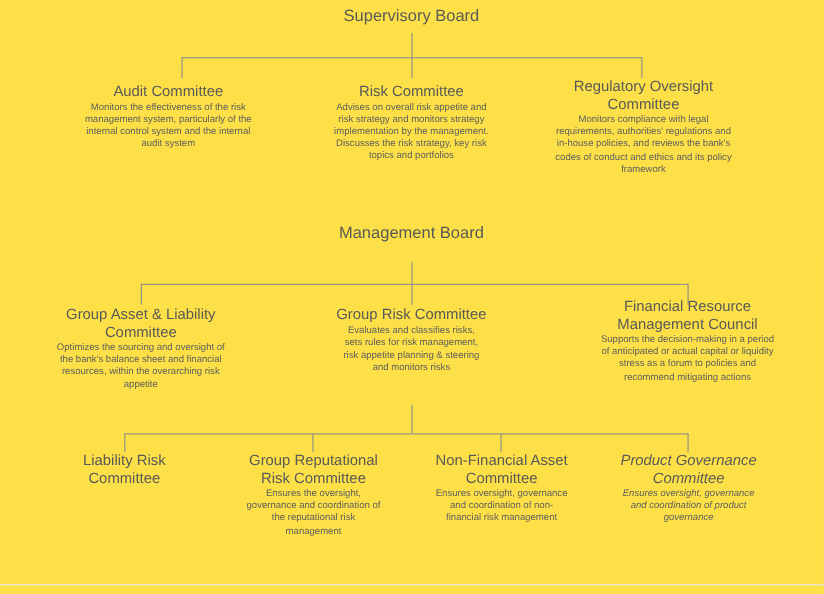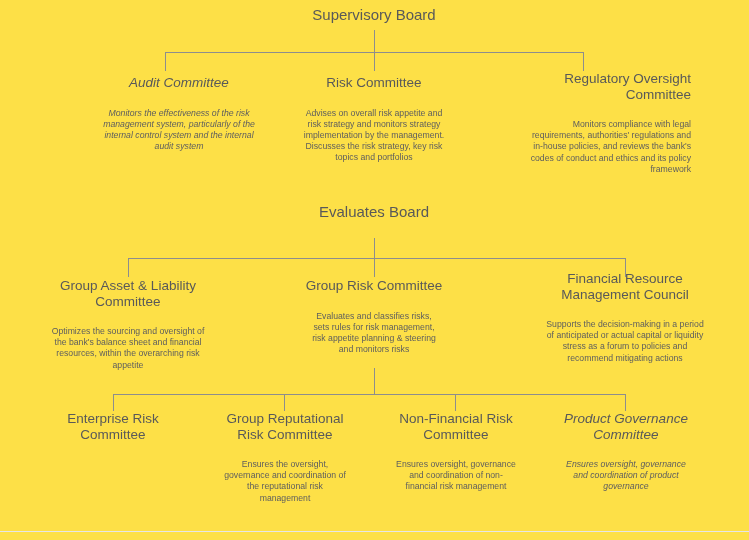--- a/index.html
+++ b/index.html
@@ -31,21 +31,21 @@
     white-space: pre-line;
   }
   .node-title.big {
     font-size: 14.5px;
     line-height: 17px;
   }
   .node-sub {
     font-size: 8.7px;
     line-height: 11.2px;
     color: #5e5e5e;
-    margin-top: 17px;
+    margin-top: 1px;
     white-space: pre-line;
   }
   .node-sub.wide {
     font-size: 9px;
     line-height: 11.5px;
   }
   .root-node .node-title {
     font-size: 15px;
     line-height: 18px;
   }
@@ -76,49 +76,49 @@
   <div class="node root-node" style="left:244px; top:6px; width:260px;">
     <div class="node-title big">Supervisory Board</div>
   </div>
 
   <div class="vline" style="left:374px; top:30px; height:22px;"></div>
   <div class="hline" style="left:165px; top:52px; width:419px;"></div>
   <div class="vline" style="left:165px; top:52px; height:19px;"></div>
   <div class="vline" style="left:374px; top:52px; height:19px;"></div>
   <div class="vline" style="left:583px; top:52px; height:19px;"></div>
 
-  <div class="node" style="left:76px; top:75px; width:206px;font-style:italic;">
+  <div class="node" style="left:50px; top:75px; width:206px;">
     <div class="node-title">Audit Committee</div>
     <div class="node-sub">Monitors the effectiveness of the risk
 management system, particularly of the
 internal control system and the internal
 audit system</div>
   </div>
 
   <div class="node" style="left:283px; top:75px; width:182px;">
     <div class="node-title">Risk Committee</div>
     <div class="node-sub">Advises on overall risk appetite and
 risk strategy and monitors strategy
 implementation by the management.
 Discusses the risk strategy, key risk
 topics and portfolios</div>
   </div>
 
-  <div class="node" style="left:479px; top:71px; width:212px;text-align:right;">
+  <div class="node" style="left:479px; top:71px; width:212px;">
     <div class="node-title">Regulatory Oversight
 Committee</div>
     <div class="node-sub">Monitors compliance with legal
 requirements, authorities' regulations and
 in-house policies, and reviews the bank's
 codes of conduct and ethics and its policy
 framework</div>
   </div>
 
   <div class="node root-node" style="left:224px; top:203px; width:300px;">
-    <div class="node-title big">Evaluates Board</div>
+    <div class="node-title big">Management Board</div>
   </div>
 
   <div class="vline" style="left:374px; top:238px; height:20px;"></div>
   <div class="hline" style="left:128px; top:258px; width:498px;"></div>
   <div class="vline" style="left:128px; top:258px; height:19px;"></div>
   <div class="vline" style="left:374px; top:258px; height:19px;"></div>
   <div class="vline" style="left:625px; top:258px; height:19px;"></div>
 
   <div class="node" style="left:14px; top:278px; width:228px;">
     <div class="node-title">Group Asset &amp; Liability
@@ -147,35 +147,35 @@
   </div>
 
   <div class="vline" style="left:374px; top:368px; height:26px;"></div>
   <div class="hline" style="left:113px; top:394px; width:513px;"></div>
   <div class="vline" style="left:113px; top:394px; height:17px;"></div>
   <div class="vline" style="left:284px; top:394px; height:17px;"></div>
   <div class="vline" style="left:455px; top:394px; height:17px;"></div>
   <div class="vline" style="left:625px; top:394px; height:17px;"></div>
 
   <div class="node" style="left:34px; top:411px; width:158px;">
-    <div class="node-title">Enterprise Risk
+    <div class="node-title">Liability Risk
 Committee</div>
   </div>
 
   <div class="node" style="left:205px; top:411px; width:160px;">
     <div class="node-title">Group Reputational
 Risk Committee</div>
     <div class="node-sub">Ensures the oversight,
 governance and coordination of
 the reputational risk
 management</div>
   </div>
 
   <div class="node" style="left:375px; top:411px; width:162px;">
-    <div class="node-title">Non-Financial Risk
+    <div class="node-title">Non-Financial Asset
 Committee</div>
     <div class="node-sub">Ensures oversight, governance
 and coordination of non-
 financial risk management</div>
   </div>
 
   <div class="node" style="left:545px; top:411px; width:162px;font-style:italic;">
     <div class="node-title">Product Governance
 Committee</div>
     <div class="node-sub">Ensures oversight, governance

